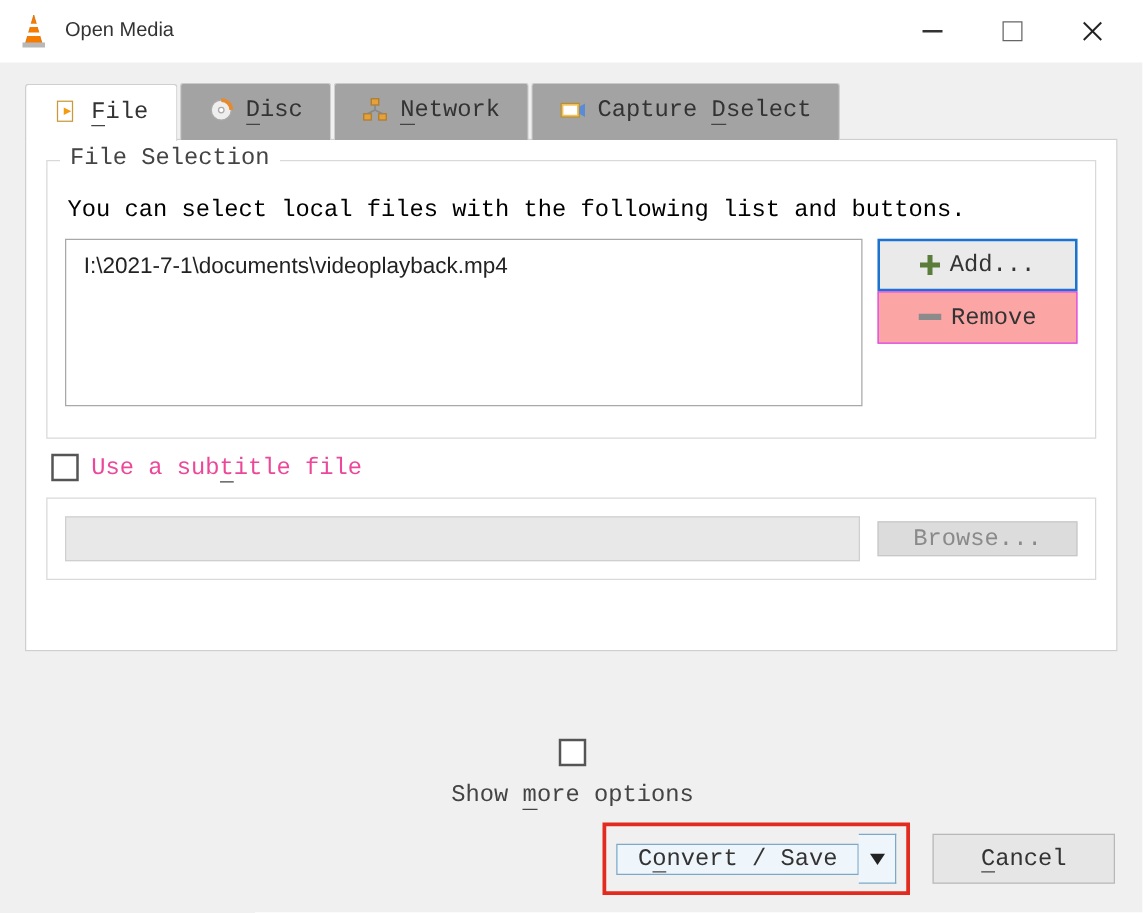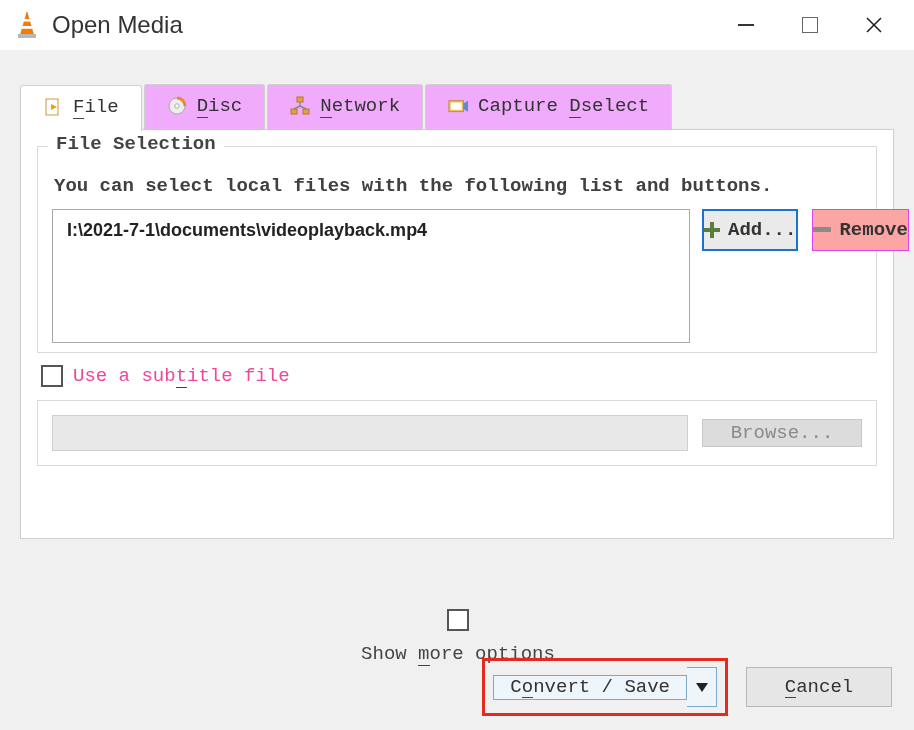--- a/index.html
+++ b/index.html
@@ -18,21 +18,21 @@
     display: flex;
     align-items: center;
     padding: 0 8px 0 14px;
     background: #fff;
   }
   .titlebar .vlc-cone {
     width: 26px; height: 30px; margin-right: 12px;
     display: inline-block;
   }
   .titlebar .title {
-    font-size: 24px;
+    font-size: 16px;
     color: #333;
     flex: 1;
   }
   .win-controls {
     display: flex;
     gap: 0;
   }
   .win-btn {
     width: 64px; height: 44px;
     display: flex; align-items: center; justify-content: center;
@@ -52,32 +52,32 @@
     background: #f0f0f0;
     padding: 10px 20px 16px 20px;
     height: 680px;
     position: relative;
   }
 
   
   .tabs {
     display: flex;
     align-items: flex-end;
-    margin-top: 24px;
+    margin-top: 6px;
     position: relative;
     z-index: 2;
   }
   .tab {
     display: flex;
     align-items: center;
     gap: 10px;
     padding: 10px 22px 12px 22px;
     border: 1px solid #cfcfcf;
     border-bottom: none;
-    background: #f0abfc;
+    background: #a3a3a3;
     margin-right: 2px;
     border-top-left-radius: 3px;
     border-top-right-radius: 3px;
     font-family: "Consolas","Courier New",monospace;
     font-size: 19px;
     color: #333;
   }
   .tab.active {
     background: #ffffff;
     border-color: #cfcfcf;
@@ -93,57 +93,56 @@
     border: 1px solid #cfcfcf;
     min-height: 410px;
     padding: 16px 16px 16px 16px;
     position: relative;
     z-index: 1;
     margin-top: -1px;
   }
 
   .groupbox {
     border: 1px solid #d9d9d9;
-    padding: 26px 14px 9px 14px;
+    padding: 26px 14px 25px 14px;
     position: relative;
     margin-bottom: 10px;
-    font-weight: bold;
   }
   .groupbox .legend {
     position: absolute;
     top: -14px; left: 10px;
     background: #fff;
     padding: 0 8px;
     font-family: "Consolas","Courier New",monospace;
     font-size: 19px;
     color: #444;
   }
   .help {
     font-family: "Consolas","Courier New",monospace;
     font-size: 19px;
-    color: #404040;
+    color: #000000;
     margin-bottom: 12px;
     padding-top: 2px;
     padding-left: 2px;
     white-space: nowrap;
   }
 
   .file-row { display: flex; gap: 12px; }
   .file-list {
     flex: 1;
     border: 1px solid #a8a8a8;
     height: 134px;
     background: #fff;
     padding: 10px 14px;
     font-family: Tahoma, "Segoe UI", sans-serif;
     font-size: 18px;
     color: #222;
   }
 
-  .side-btns { display: flex; flex-direction: row; gap: 14px; width: 160px; }
+  .side-btns { display: flex; flex-direction: column; width: 160px; }
   .btn {
     display: flex; align-items: center; justify-content: center;
     gap: 8px;
     background: #fca5a5;
     border: 1px solid #d946ef;
     height: 42px;
     font-family: "Consolas","Courier New",monospace;
     font-size: 19px;
     color: #333;
   }

